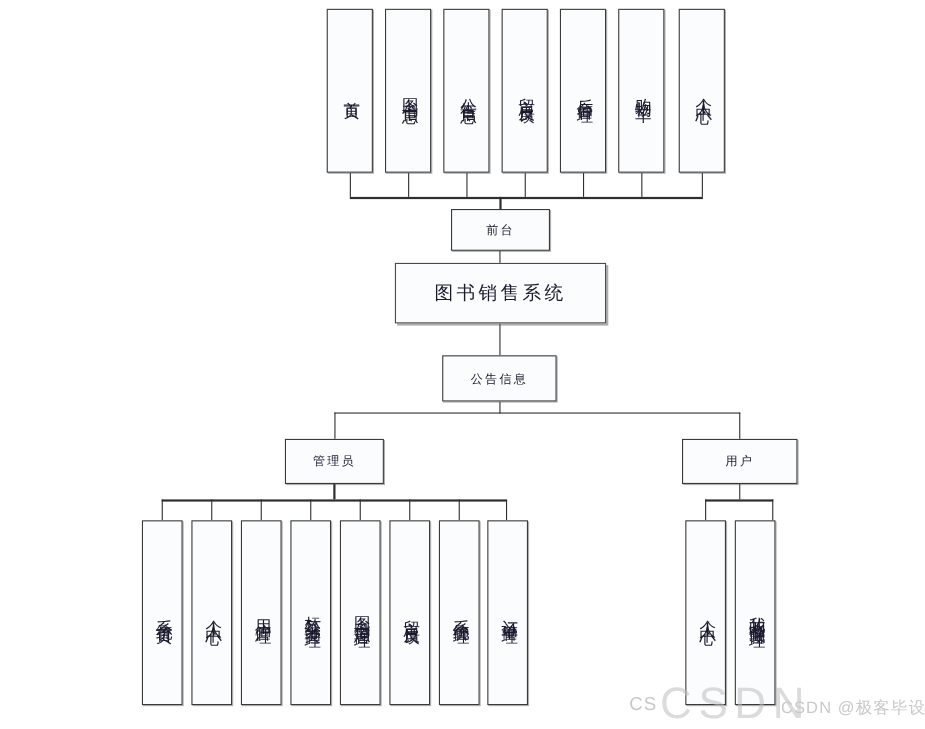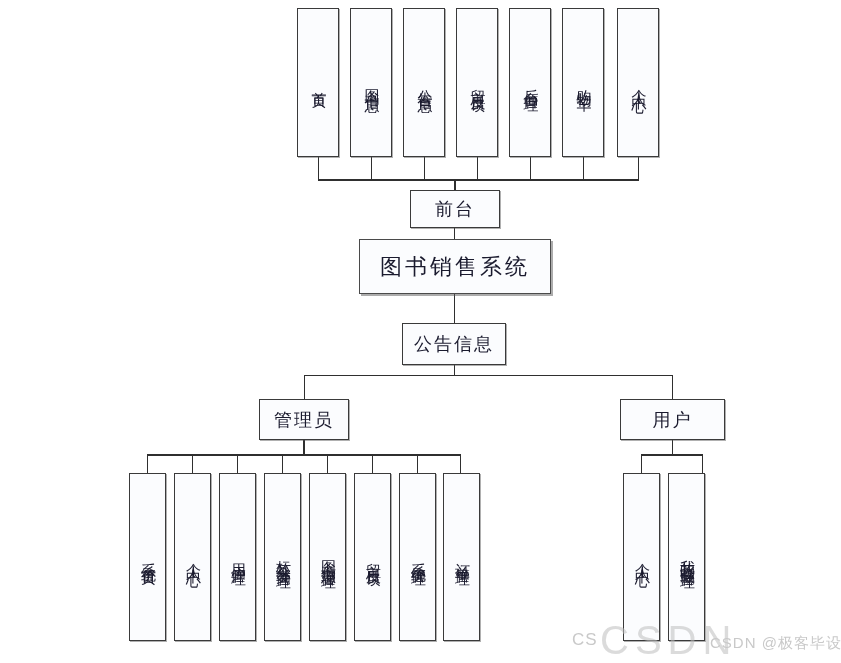--- a/index.html
+++ b/index.html
@@ -32,25 +32,25 @@
   }
   .node.vertical {
     writing-mode: vertical-rl;
     text-orientation: upright;
     letter-spacing: 3px;
     line-height: 1.05;
     font-size: 15px;
     padding: 4px 0;
   }
   .node.horizontal {
-    font-size: 18px;
+    font-size: 11px;
     letter-spacing: 2px;
   }
   .node.root {
-    font-size: 22px;
+    font-size: 17px;
     letter-spacing: 3px;
     border: 1px solid #4a4a4a;
     box-shadow: 2px 2px 0 rgba(90,90,90,0.5);
   }
   
   .line {
     position: absolute;
     background: #2f2f2f;
     z-index: 1;
   }

